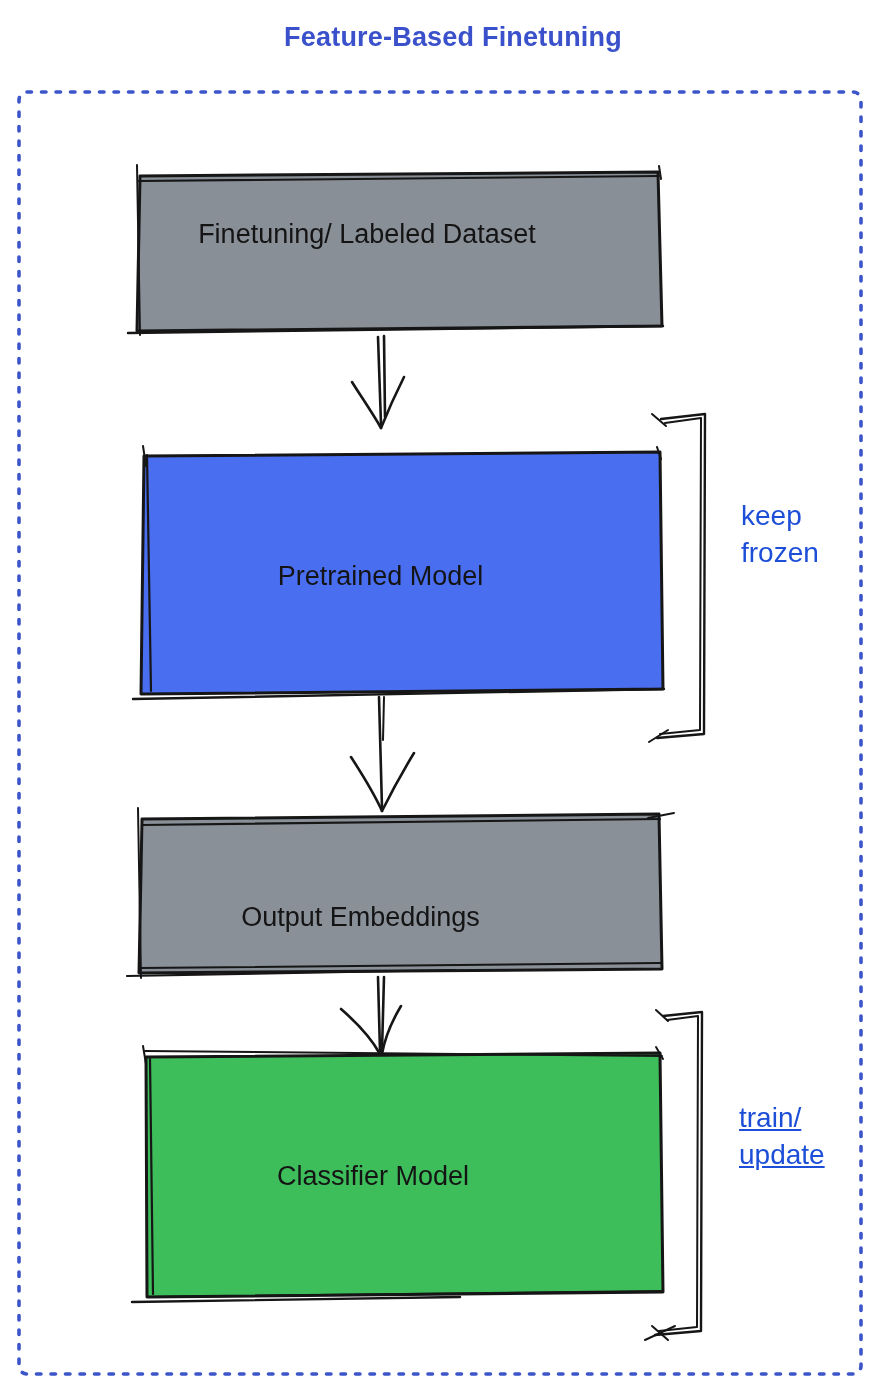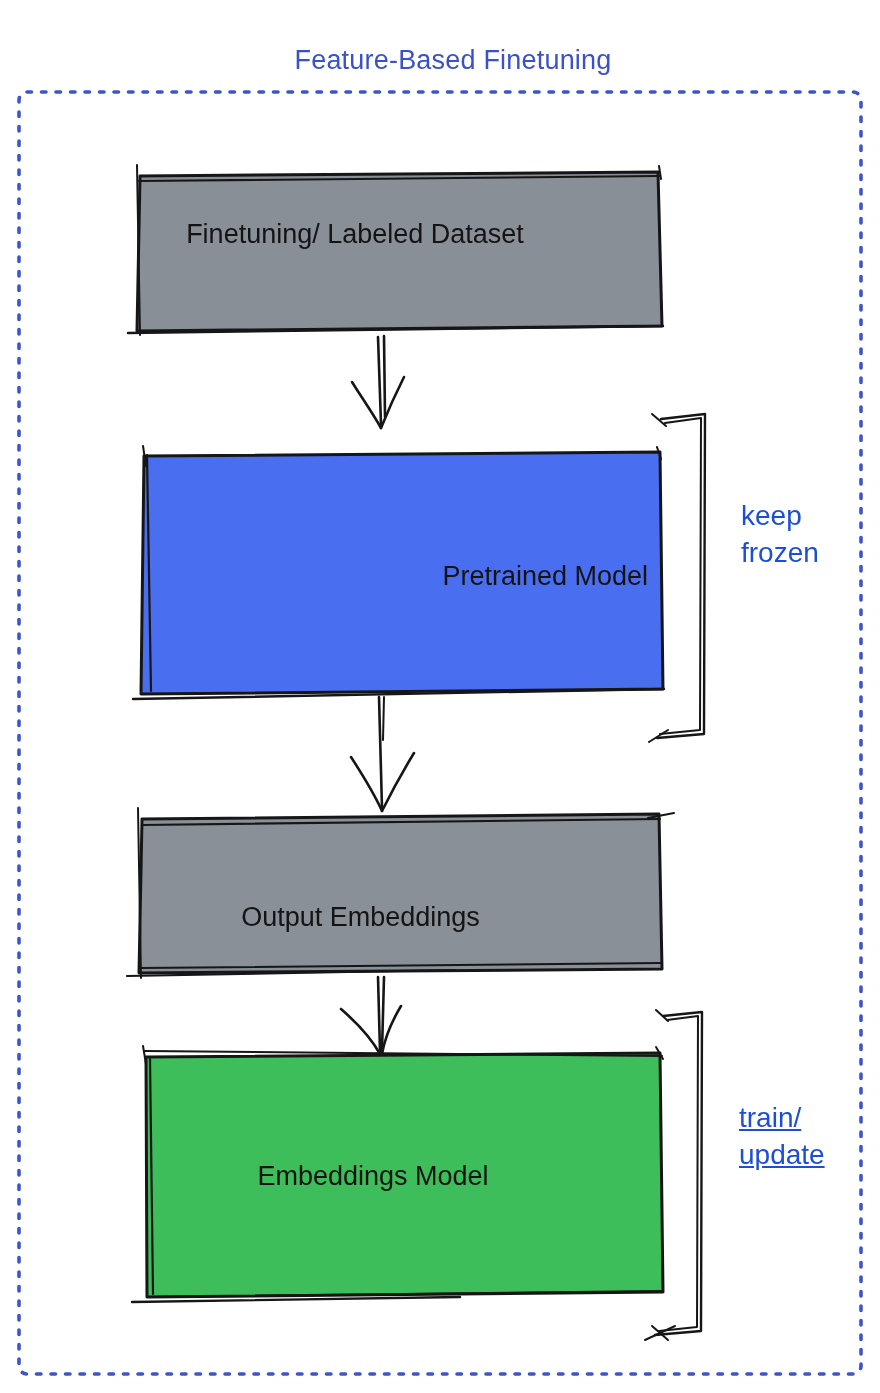--- a/index.html
+++ b/index.html
@@ -16,44 +16,43 @@
     overflow: hidden;
   }
   .title {
     position: absolute;
     top: 22px;
     left: 0;
     right: 0;
     padding-left: 26px;
     text-align: center;
     font-size: 27px;
-    font-weight: 400;
+    font-weight: 700;
     letter-spacing: 0.2px;
-    margin-top: 23px;
   }
   .art {
     position: absolute;
     top: 0;
     left: 0;
     width: 880px;
     height: 1393px;
   }
   .box-label {
     position: absolute;
     display: flex;
     align-items: center;
     justify-content: center;
     font-size: 27px;
     color: #141414;
     pointer-events: none;
   }
   .box-label span { display: inline-block; }
-  #lbl-box1 { left: 126px; top: 172px; width: 522px; height: 158px; }
+  #lbl-box1 { left: 138px; top: 172px; width: 522px; height: 158px; }
   #lbl-box1 span { transform: translate(-32px, -17px); }
-  #lbl-box2 { left: 141px; top: 452px; width: 535px; height: 240px; justify-content: flex-end; }
+  #lbl-box2 { left: 141px; top: 452px; width: 535px; height: 240px; }
   #lbl-box2 span { transform: translate(-28px, 4px); }
   #lbl-box3 { left: 140px; top: 815px; width: 521px; height: 204px; }
   #lbl-box3 span { transform: translate(-40px, 0px); }
   #lbl-box4 { left: 143px; top: 1053px; width: 518px; height: 242px; }
   #lbl-box4 span { transform: translate(-29px, 2px); }
   .note {
     position: absolute;
     font-size: 28px;
     line-height: 37px;
     color: #1d4ed8;
@@ -149,21 +148,21 @@
   <div class="box-label" id="lbl-box1">
     <span>Finetuning/ Labeled Dataset</span>
   </div>
   <div class="box-label" id="lbl-box2">
     <span>Pretrained Model</span>
   </div>
   <div class="box-label" id="lbl-box3">
     <span>Output Embeddings</span>
   </div>
   <div class="box-label" id="lbl-box4">
-    <span>Embeddings Model</span>
+    <span>Classifier Model</span>
   </div>
 
   <div class="note" id="note-keep">keep
 frozen</div>
   <div class="note" id="note-train">train/
 update</div>
 
 </div>
 
 </body></html>

